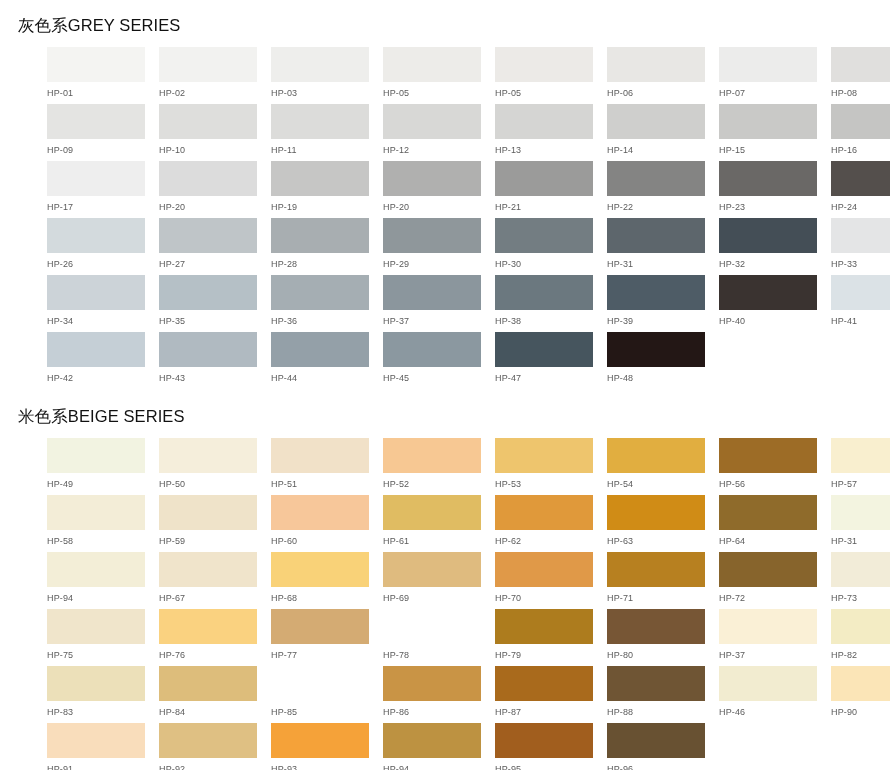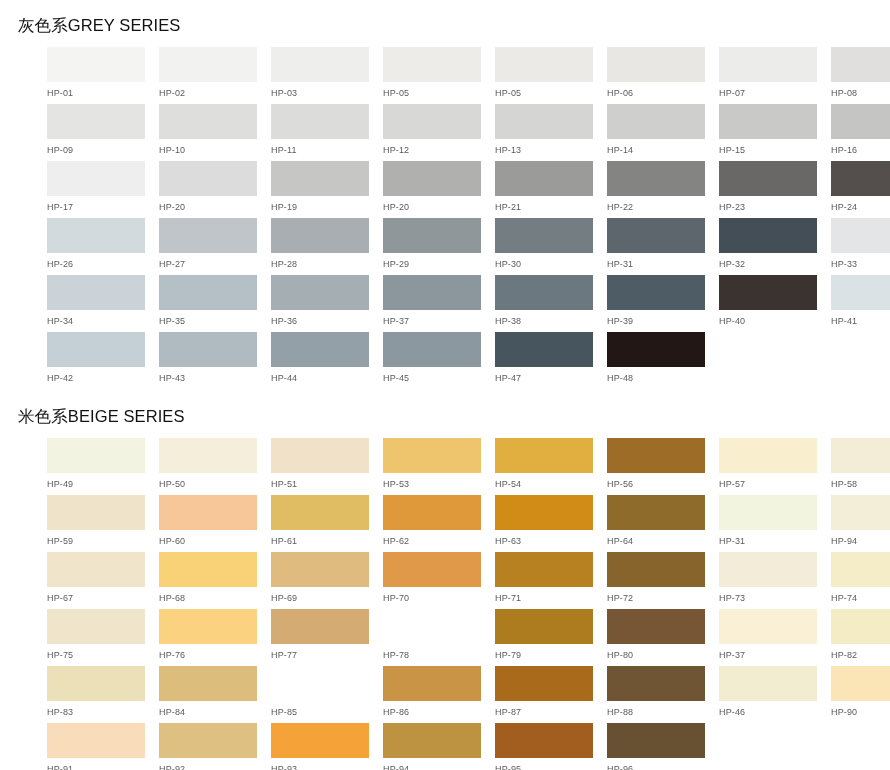--- a/index.html
+++ b/index.html
@@ -270,20 +270,24 @@
         </div>
         <div class="cell">
           <div class="swatch" style="background-color: rgb(245, 238, 219);"></div>
           <div class="cell-label">HP-50</div>
         </div>
         <div class="cell">
           <div class="swatch" style="background-color: rgb(241, 225, 200);"></div>
           <div class="cell-label">HP-51</div>
         </div>
         <div class="cell">
+          <div class="swatch" style="background-color: rgb(247, 200, 147);"></div>
+          <div class="cell-label">HP-52</div>
+        </div>
+        <div class="cell">
           <div class="swatch" style="background-color: rgb(238, 197, 109);"></div>
           <div class="cell-label">HP-53</div>
         </div>
         <div class="cell">
           <div class="swatch" style="background-color: rgb(225, 174, 64);"></div>
           <div class="cell-label">HP-54</div>
         </div>
         <div class="cell">
           <div class="swatch" style="background-color: rgb(157, 108, 38);"></div>
           <div class="cell-label">HP-56</div>
@@ -350,24 +354,20 @@
         </div>
         <div class="cell">
           <div class="swatch" style="background-color: rgb(135, 100, 44);"></div>
           <div class="cell-label">HP-72</div>
         </div>
         <div class="cell">
           <div class="swatch" style="background-color: rgb(242, 236, 216);"></div>
           <div class="cell-label">HP-73</div>
         </div>
         <div class="cell">
-          <div class="swatch" style="background-color: rgb(245, 237, 200);"></div>
-          <div class="cell-label">HP-74</div>
-        </div>
-        <div class="cell">
           <div class="swatch" style="background-color: rgb(240, 229, 203);"></div>
           <div class="cell-label">HP-75</div>
         </div>
         <div class="cell">
           <div class="swatch" style="background-color: rgb(250, 210, 128);"></div>
           <div class="cell-label">HP-76</div>
         </div>
         <div class="cell">
           <div class="swatch" style="background-color: rgb(212, 171, 115);"></div>
           <div class="cell-label">HP-77</div>

